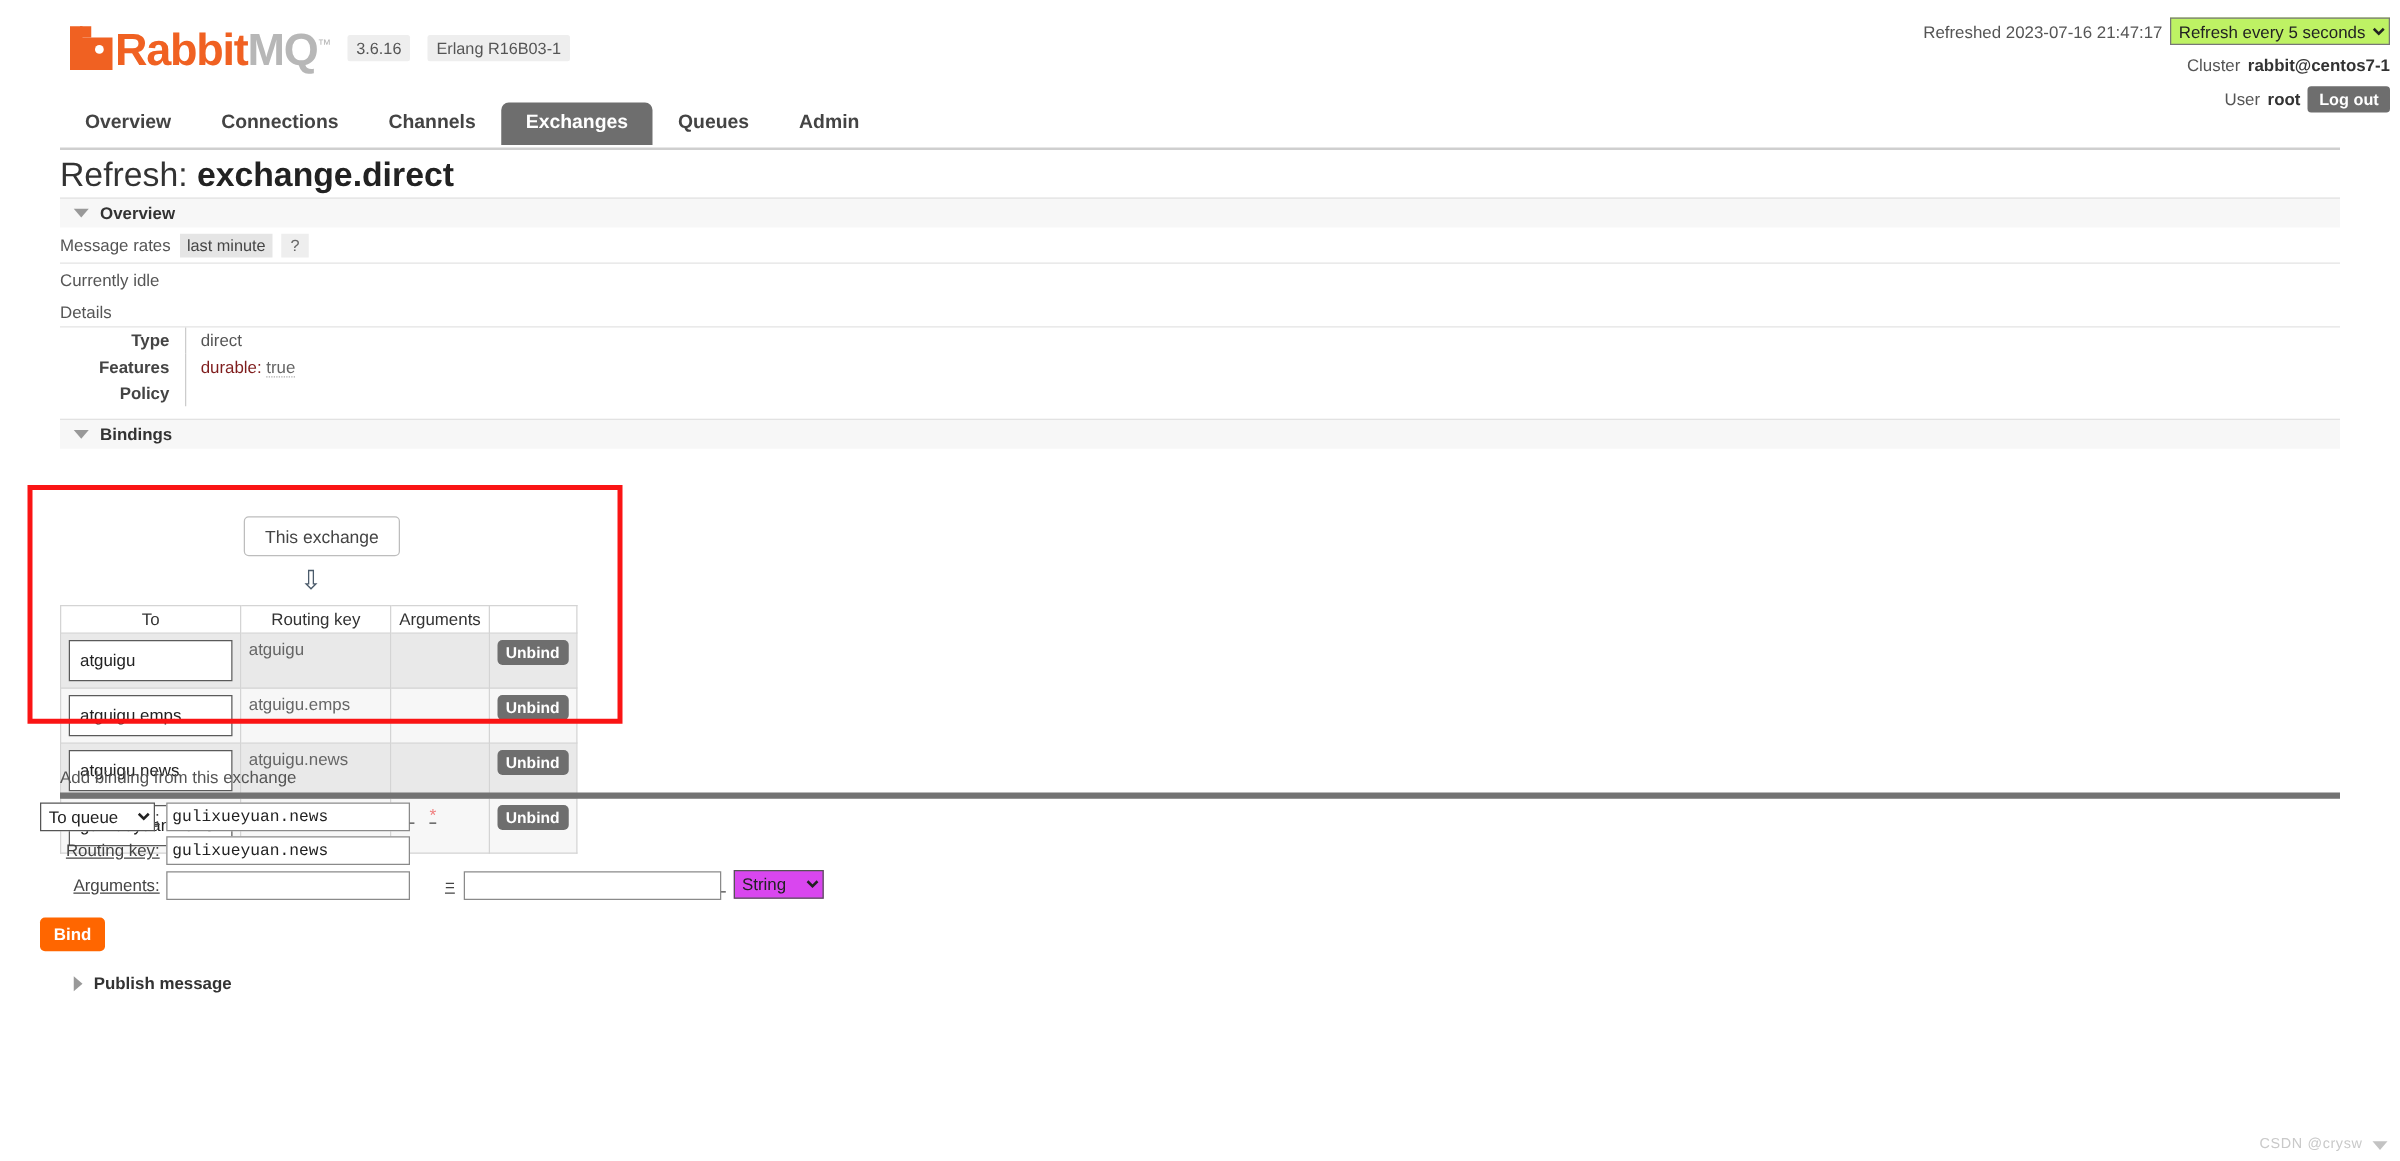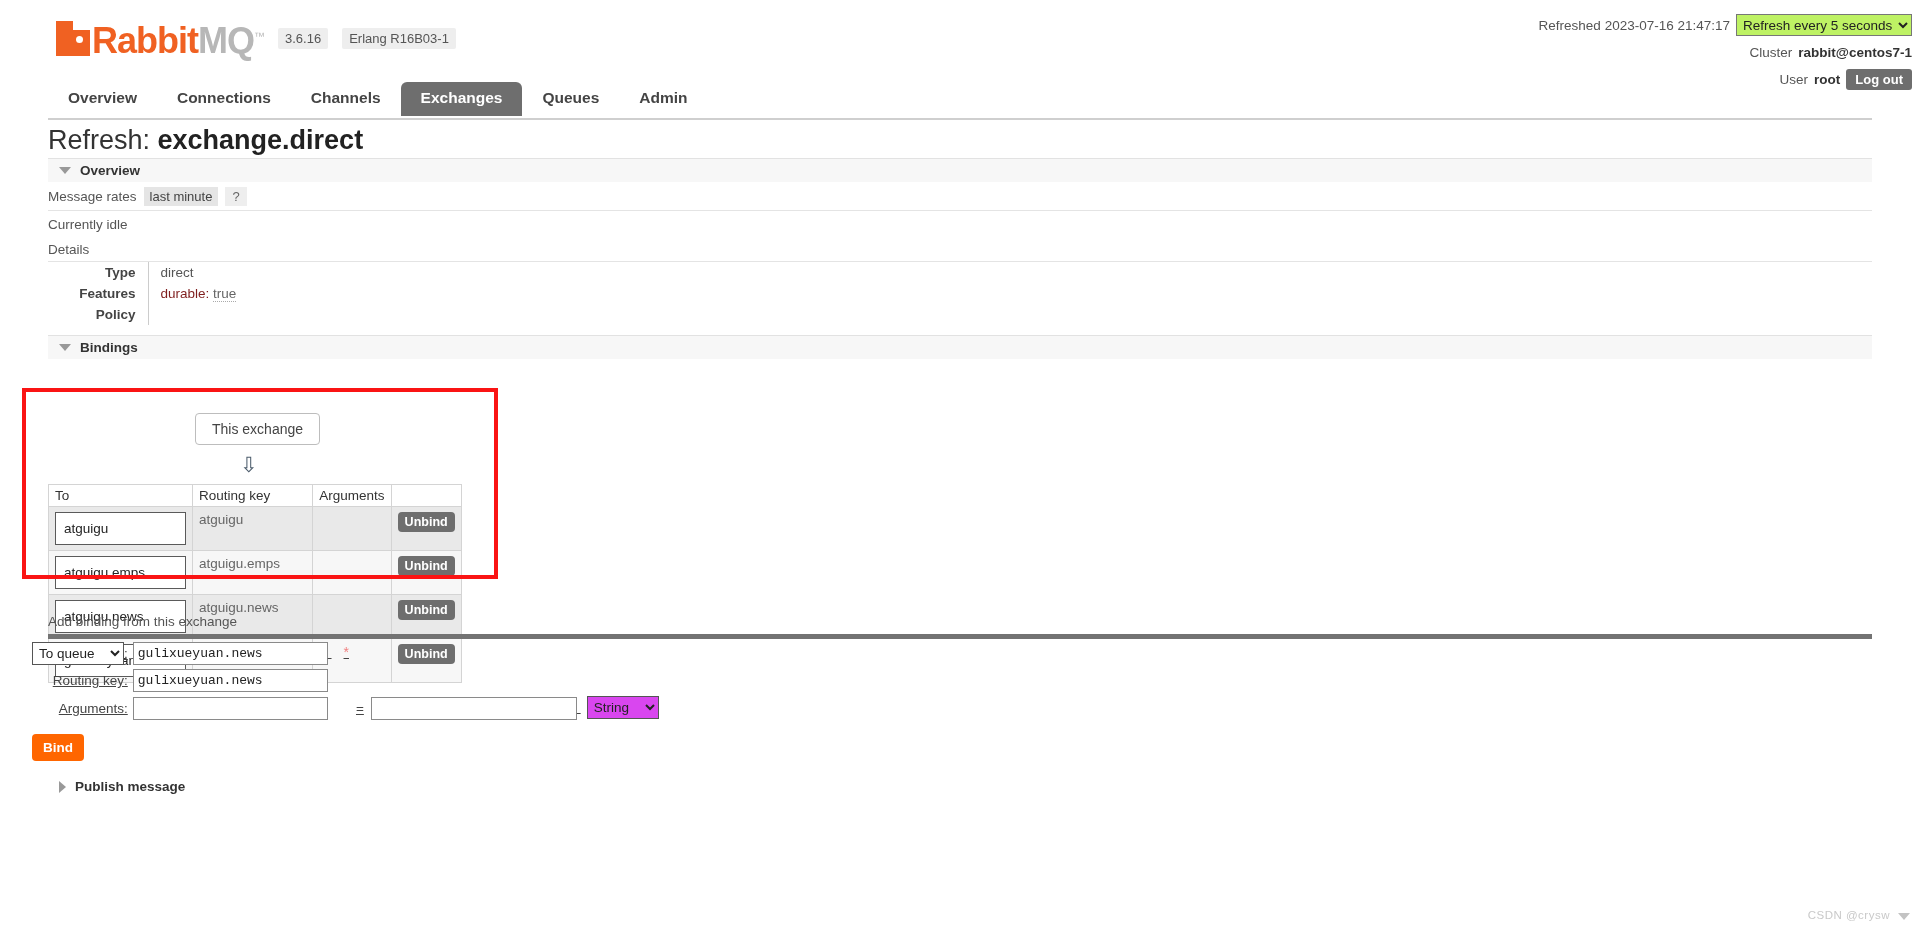--- a/index.html
+++ b/index.html
@@ -278,21 +278,21 @@
     left: 48px; top: 125px;
     border-collapse: collapse;
     font-size: 13.5px;
     background: #fff;
   }
   table.bindings th {
     border: 1px solid #d4d4d4;
     background: #fff;
     font-weight: normal;
     color: #333;
-    text-align: left;
+    text-align: center;
     padding: 3px 6px;
     font-size: 13.5px;
   }
   table.bindings td {
     border: 1px solid #d4d4d4;
     padding: 5px 6px;
     vertical-align: top;
     color: #666;
   }
   table.bindings tr.row-odd td { background: #e9e9e9; }

